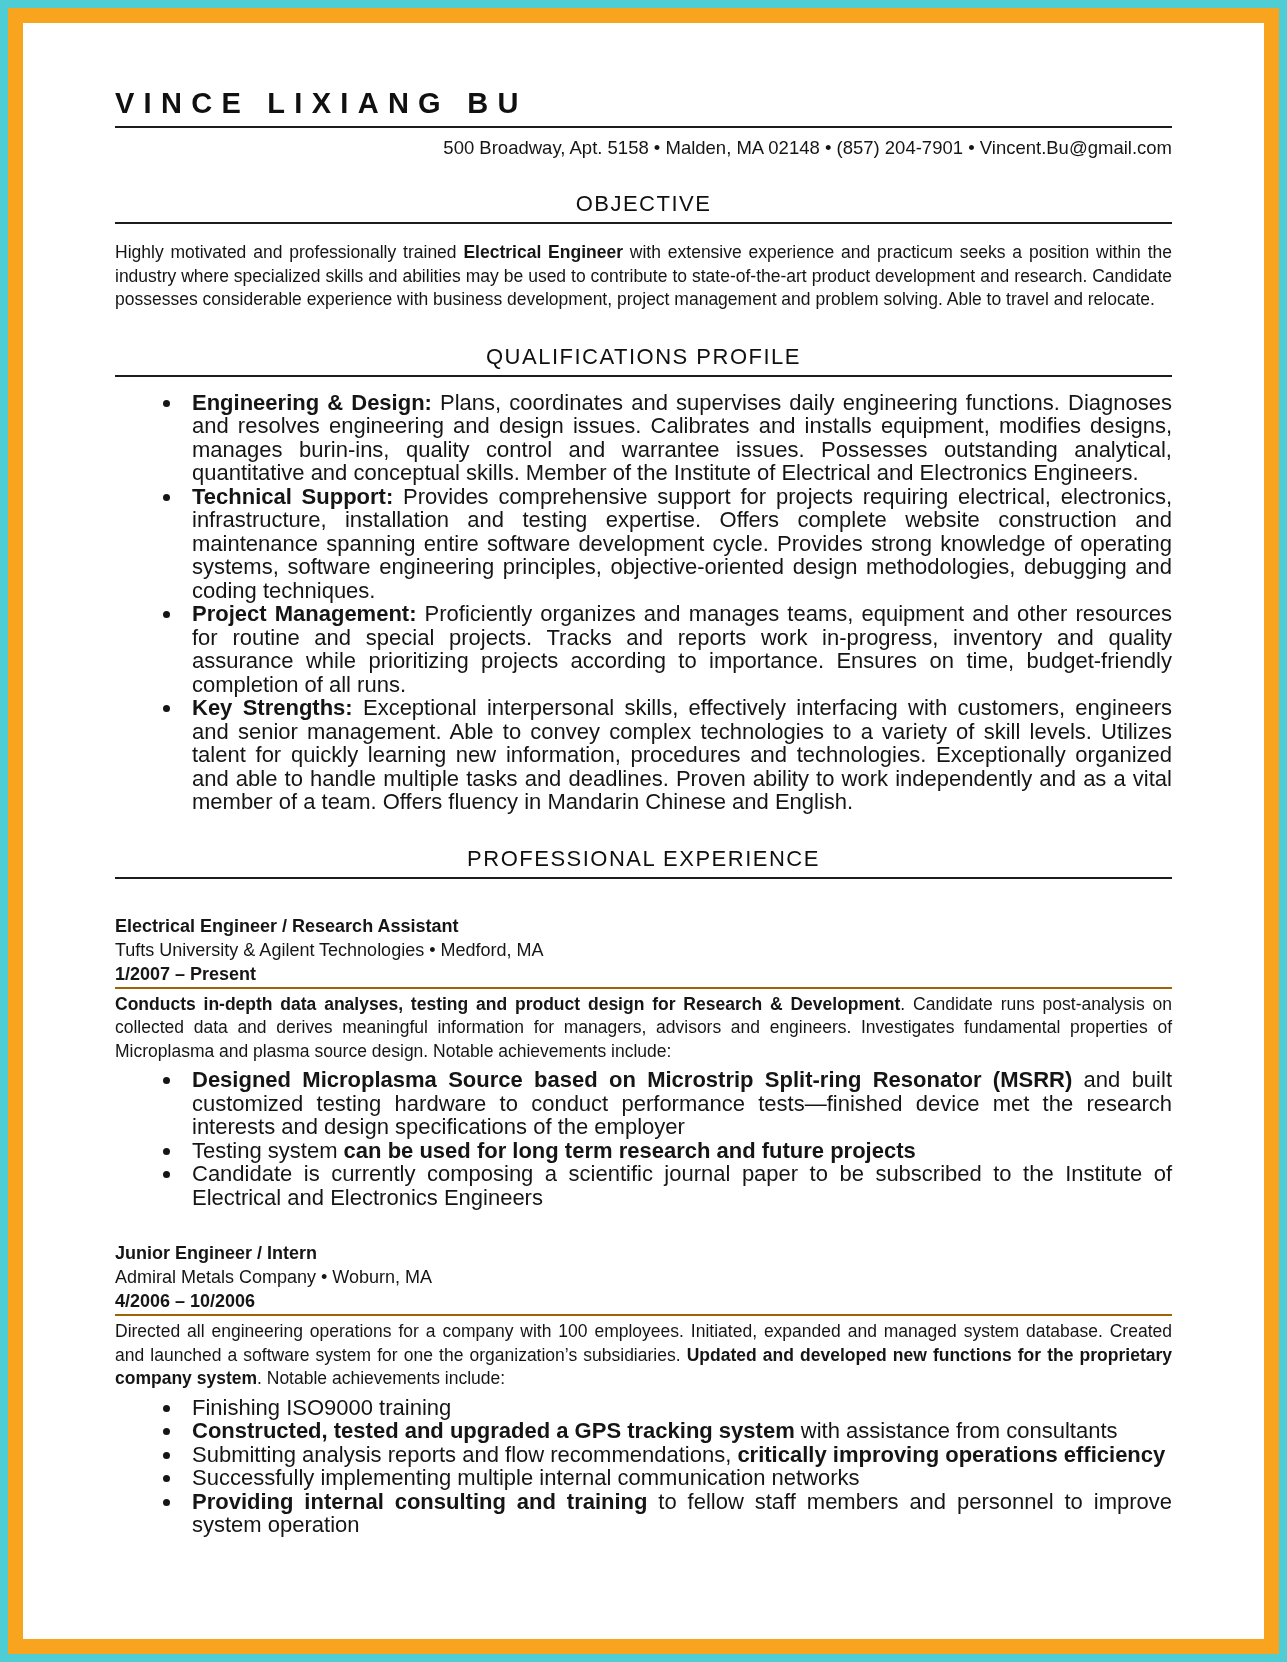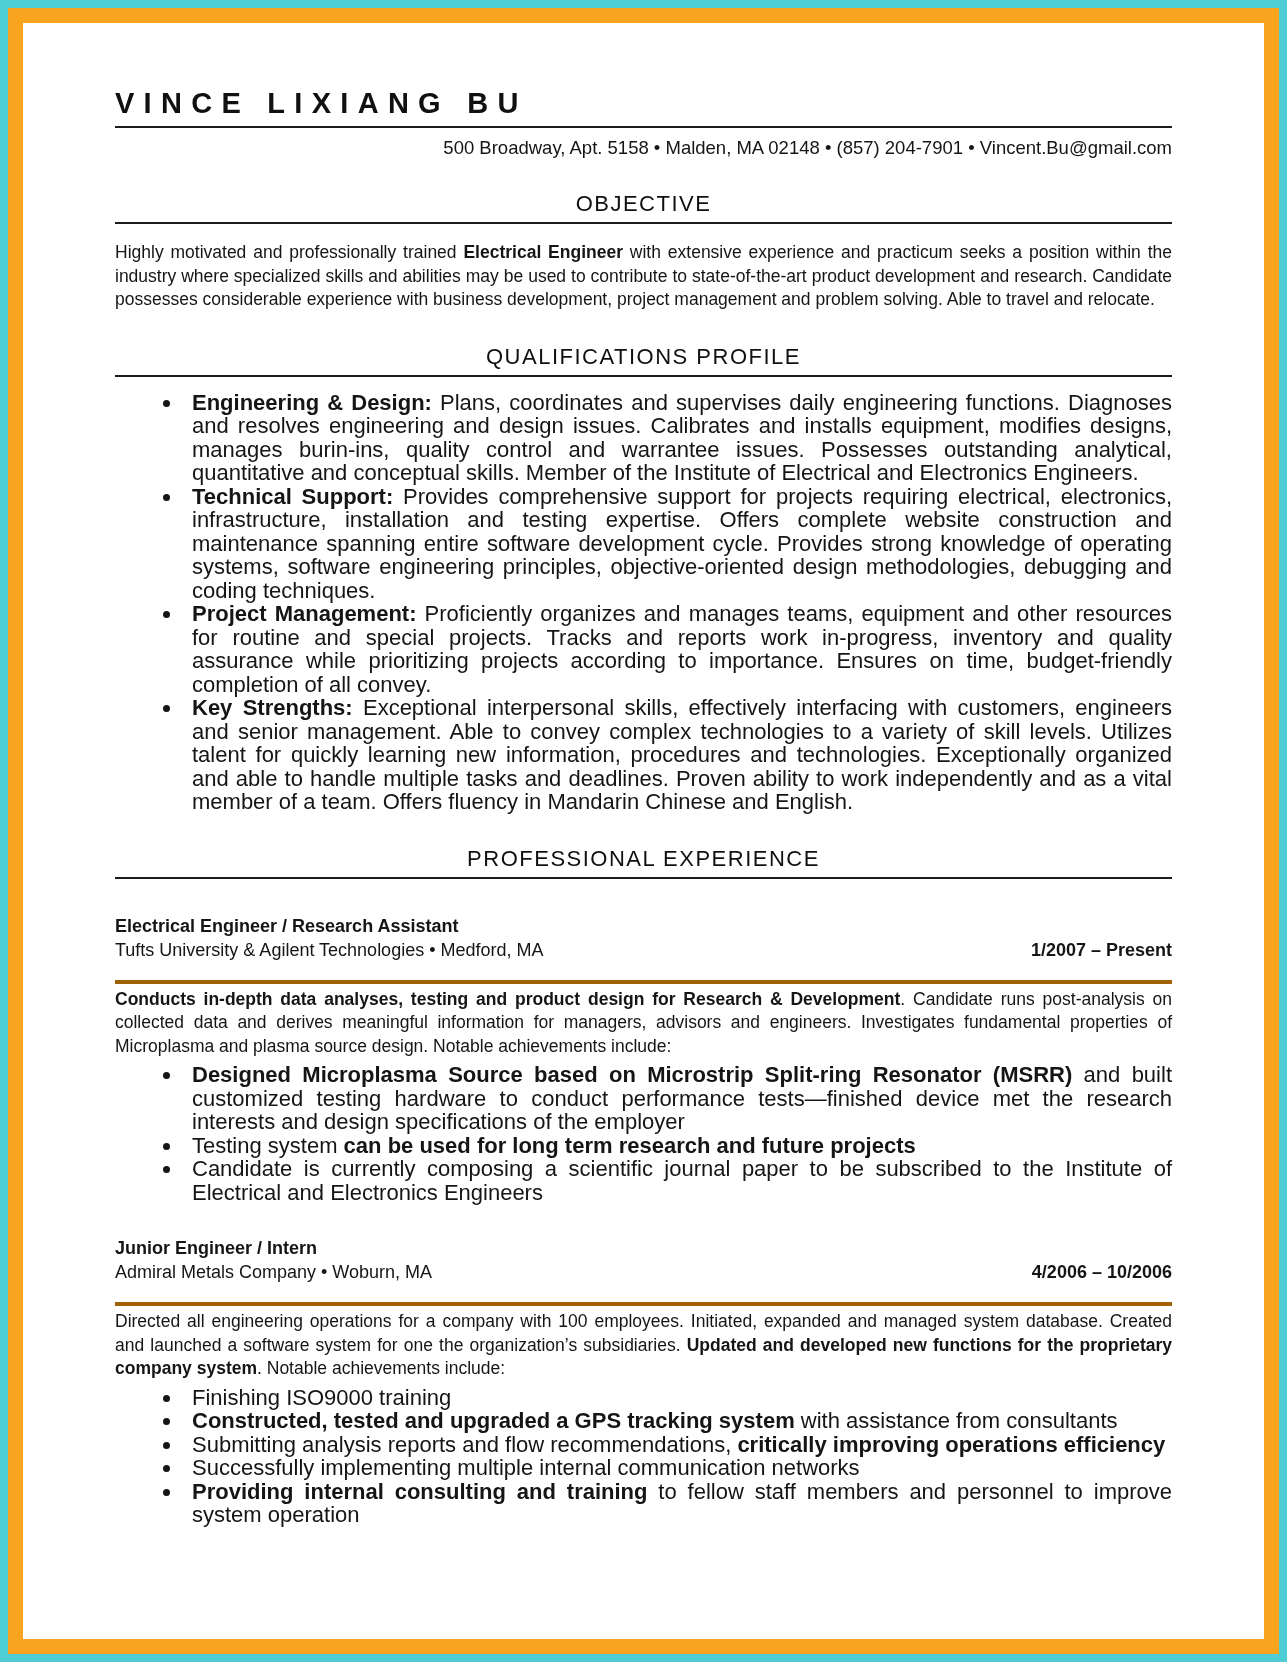--- a/index.html
+++ b/index.html
@@ -88,22 +88,23 @@
     font-size: 18px;
     font-weight: bold;
     line-height: 24px;
   }
   .job-line {
     display: flex;
     justify-content: space-between;
     align-items: baseline;
     font-size: 18px;
     line-height: 24px;
-    border-bottom: 4px solid #a16207;
-    padding-bottom: 18px;
+    border-bottom: 2px solid #a16207;
+    padding-bottom: 1px;
+    flex-direction: column;
   }
   .dates { font-weight: bold; white-space: nowrap; }
 
   .b { font-weight: bold; }
 </style>
 </head>
 <body>
 
 <div class="canvas">
   <div class="frame">
@@ -123,21 +124,21 @@
         <li>
           <span class="dot"></span>
           <span class="li-text"><span class="b">Engineering &amp; Design:</span><span> Plans, coordinates and supervises daily engineering functions.  Diagnoses and resolves engineering and design issues.  Calibrates and installs equipment, modifies designs, manages burin-ins, quality control and warrantee issues.   Possesses outstanding analytical, quantitative and conceptual skills.  Member of the Institute of Electrical and Electronics Engineers.</span></span>
         </li>
         <li>
           <span class="dot"></span>
           <span class="li-text"><span class="b">Technical Support:</span><span> Provides comprehensive support for projects requiring electrical, electronics, infrastructure, installation and testing expertise.  Offers complete website construction and maintenance spanning entire software development cycle.  Provides strong knowledge of operating systems, software engineering principles, objective-oriented design methodologies, debugging and coding techniques.</span></span>
         </li>
         <li>
           <span class="dot"></span>
-          <span class="li-text"><span class="b">Project Management:</span><span> Proficiently organizes and manages teams, equipment and other resources for routine and special projects.  Tracks and reports work in-progress, inventory and quality assurance while prioritizing projects according to importance.  Ensures on time, budget-friendly completion of all convey.</span></span>
+          <span class="li-text"><span class="b">Project Management:</span><span> Proficiently organizes and manages teams, equipment and other resources for routine and special projects.  Tracks and reports work in-progress, inventory and quality assurance while prioritizing projects according to importance.  Ensures on time, budget-friendly completion of all runs.</span></span>
         </li>
         <li>
           <span class="dot"></span>
           <span class="li-text"><span class="b">Key Strengths:</span><span> Exceptional interpersonal skills, effectively interfacing with customers, engineers and senior management.  Able to convey complex technologies to a variety of skill levels.  Utilizes talent for quickly learning new information, procedures and technologies.  Exceptionally organized and able to handle multiple tasks and deadlines.  Proven ability to work independently and as a vital member of a team.  Offers fluency in Mandarin Chinese and English.</span></span>
         </li>
       </ul>
 
       <h2 class="sec">PROFESSIONAL EXPERIENCE</h2>
       <div class="rule"></div>
 

